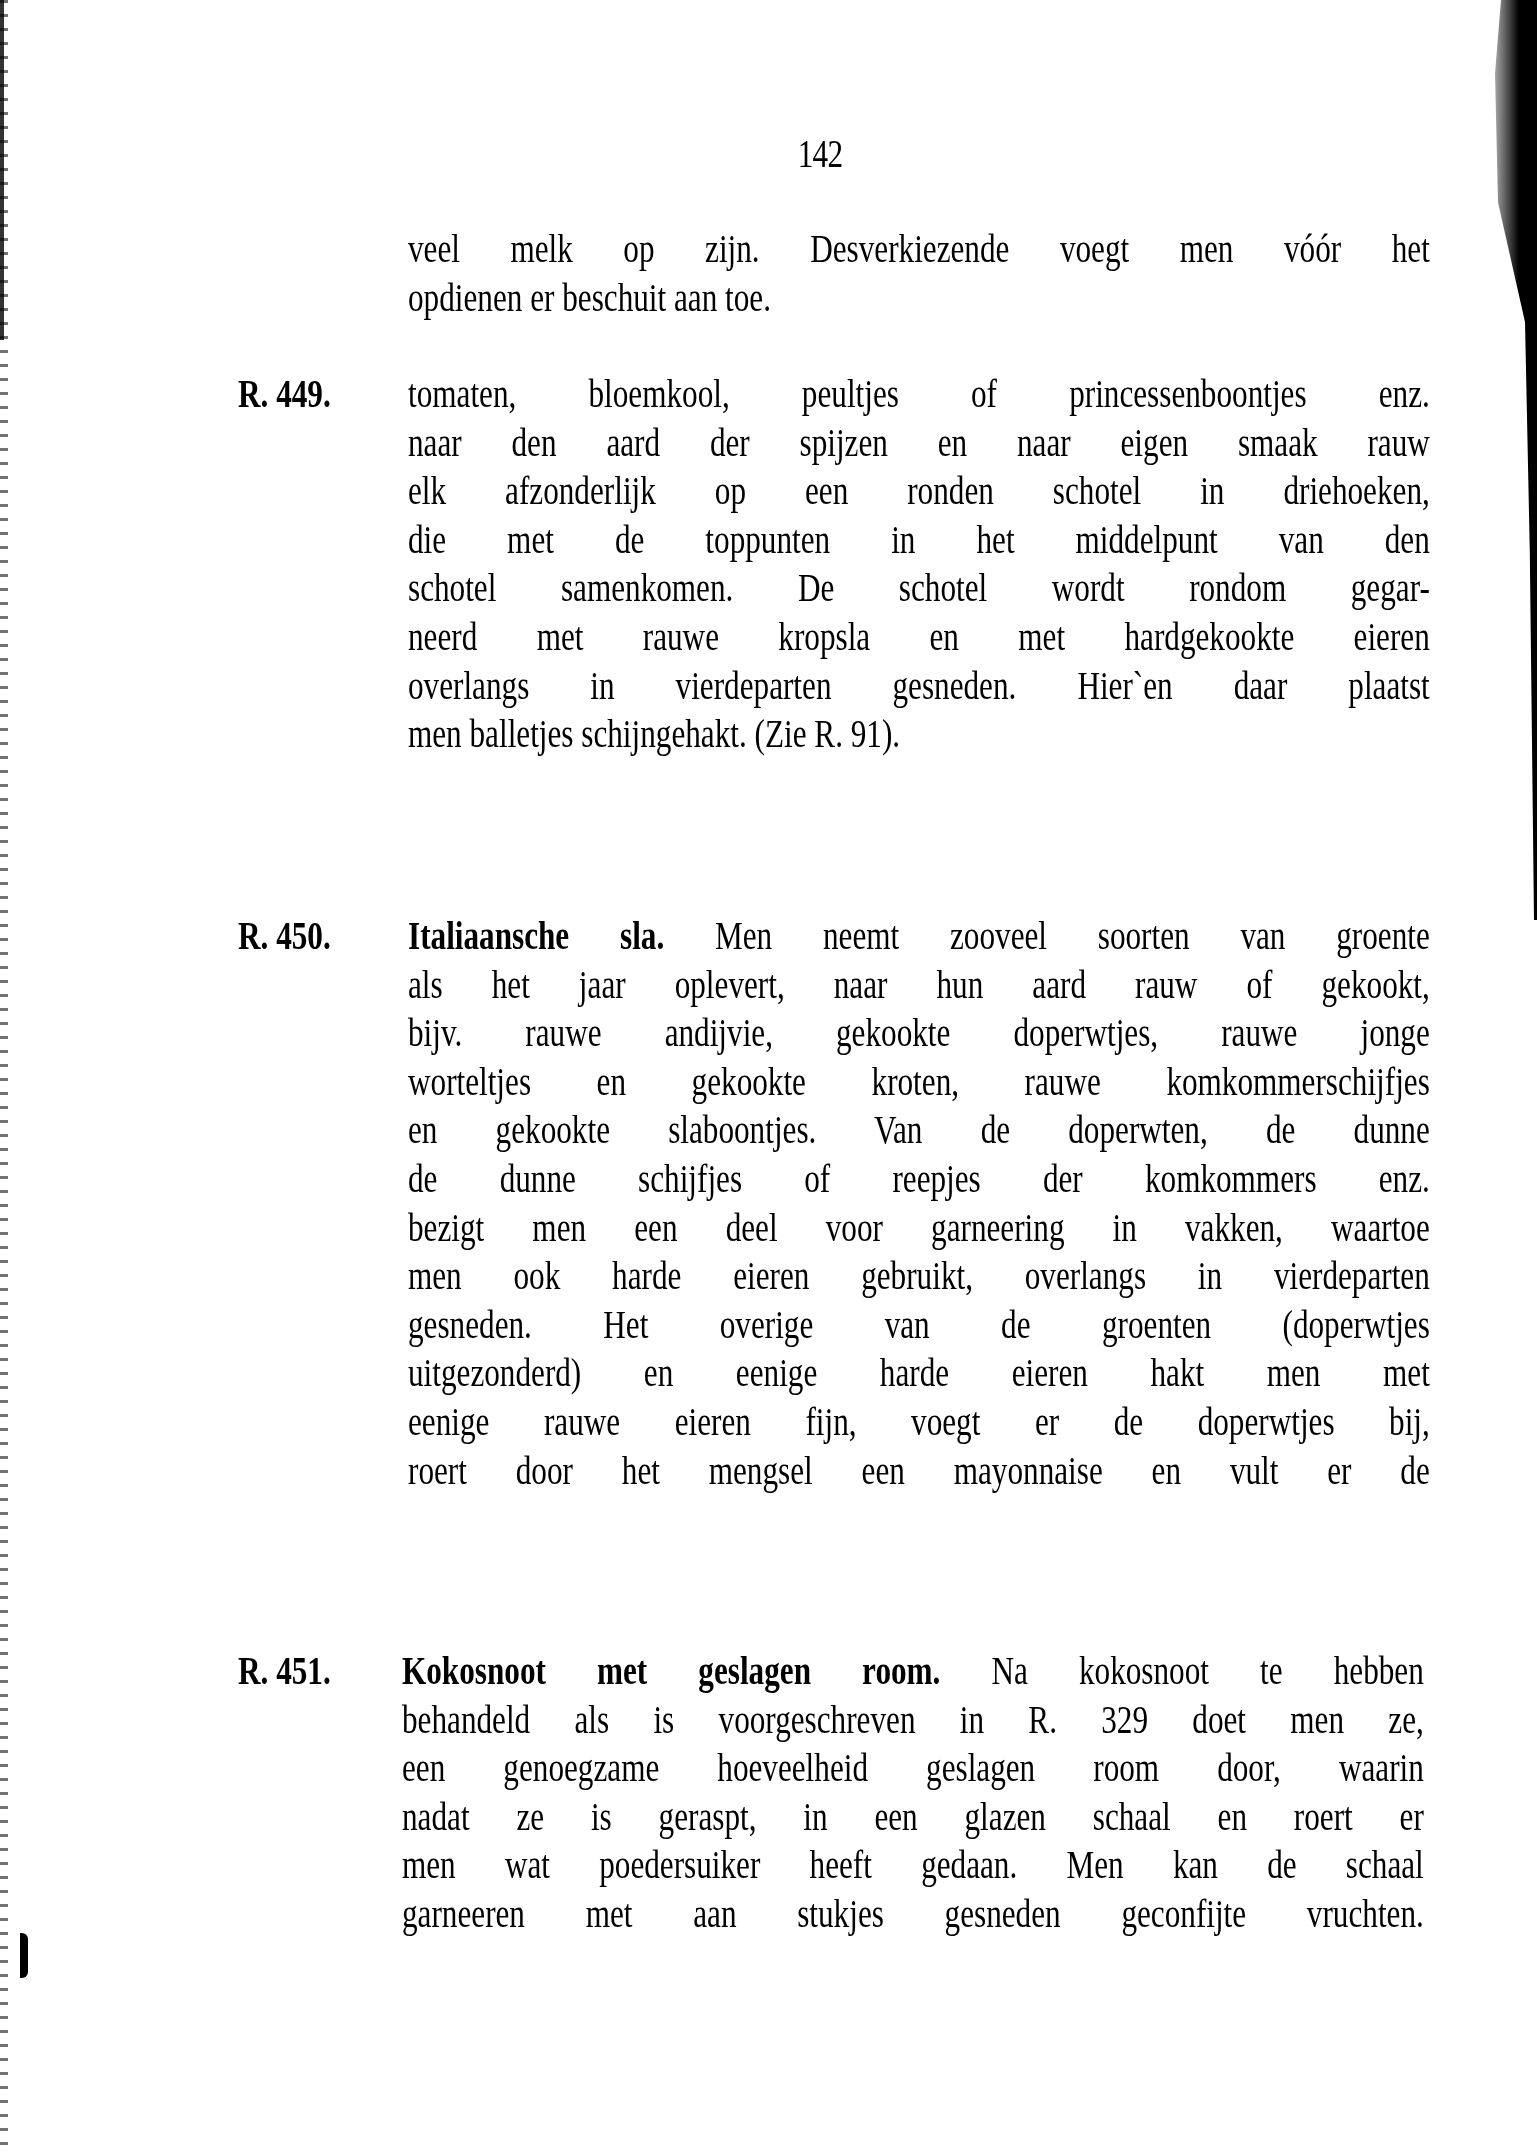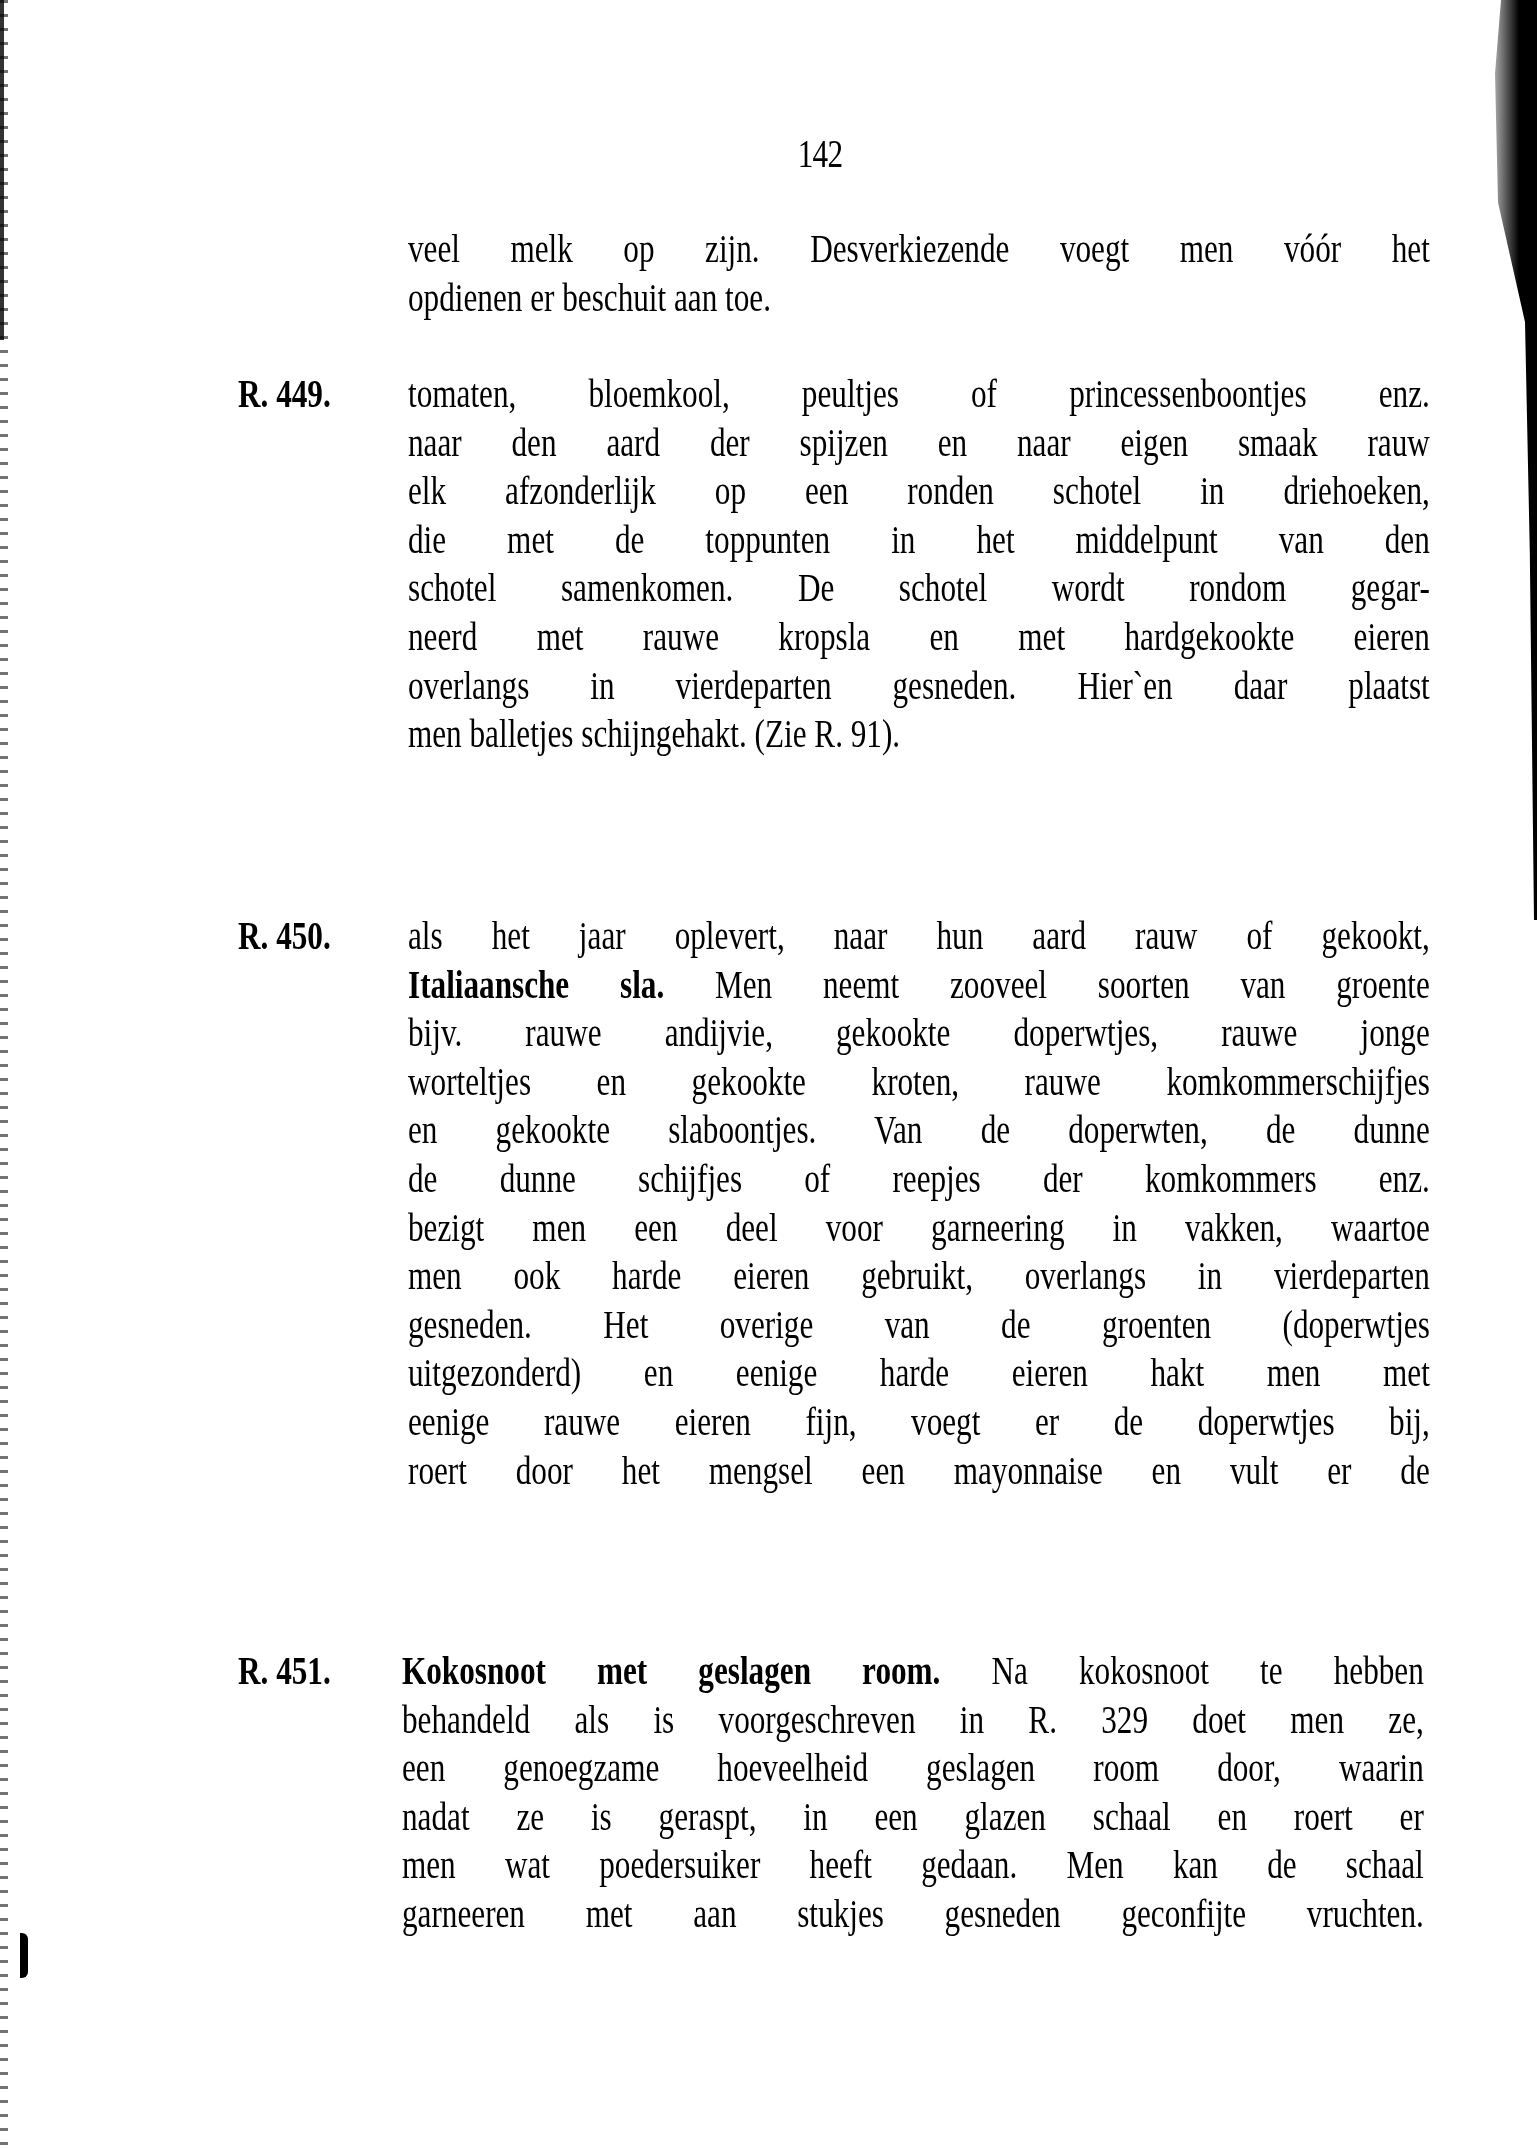--- a/index.html
+++ b/index.html
@@ -148,22 +148,22 @@
     <span class="line"><span class="inner">elk afzonderlijk op een ronden schotel in driehoeken,</span></span>
     <span class="line"><span class="inner">die met de toppunten in het middelpunt van den</span></span>
     <span class="line"><span class="inner">schotel samenkomen. De schotel wordt rondom gegar-</span></span>
     <span class="line"><span class="inner">neerd met rauwe kropsla en met hardgekookte eieren</span></span>
     <span class="line"><span class="inner">overlangs in vierdeparten gesneden. Hier`en daar plaatst</span></span>
     <span class="line last"><span class="inner">men balletjes schijngehakt. (Zie R. 91).</span></span>
   </div>
 
   <div class="recipe-label" id="label-450">R. 450.</div>
   <div class="block" id="recipe-450">
+    <span class="line"><span class="inner"><span class="recipe-title">Italiaansche sla.</span><span> Men neemt zooveel soorten van groente</span></span></span>
     <span class="line"><span class="inner">als het jaar oplevert, naar hun aard rauw of gekookt,</span></span>
-    <span class="line"><span class="inner"><span class="recipe-title">Italiaansche sla.</span><span> Men neemt zooveel soorten van groente</span></span></span>
     <span class="line"><span class="inner">bijv. rauwe andijvie, gekookte doperwtjes, rauwe jonge</span></span>
     <span class="line"><span class="inner">worteltjes en gekookte kroten, rauwe komkommerschijfjes</span></span>
     <span class="line"><span class="inner">en gekookte slaboontjes. Van de doperwten, de dunne</span></span>
     <span class="line"><span class="inner">de dunne schijfjes of reepjes der komkommers enz.</span></span>
     <span class="line"><span class="inner">bezigt men een deel voor garneering in vakken, waartoe</span></span>
     <span class="line"><span class="inner">men ook harde eieren gebruikt, overlangs in vierdeparten</span></span>
     <span class="line"><span class="inner">gesneden. Het overige van de groenten (doperwtjes</span></span>
     <span class="line"><span class="inner">uitgezonderd) en eenige harde eieren hakt men met</span></span>
     <span class="line"><span class="inner">eenige rauwe eieren fijn, voegt er de doperwtjes bij,</span></span>
     <span class="line"><span class="inner">roert door het mengsel een mayonnaise en vult er de</span></span>

